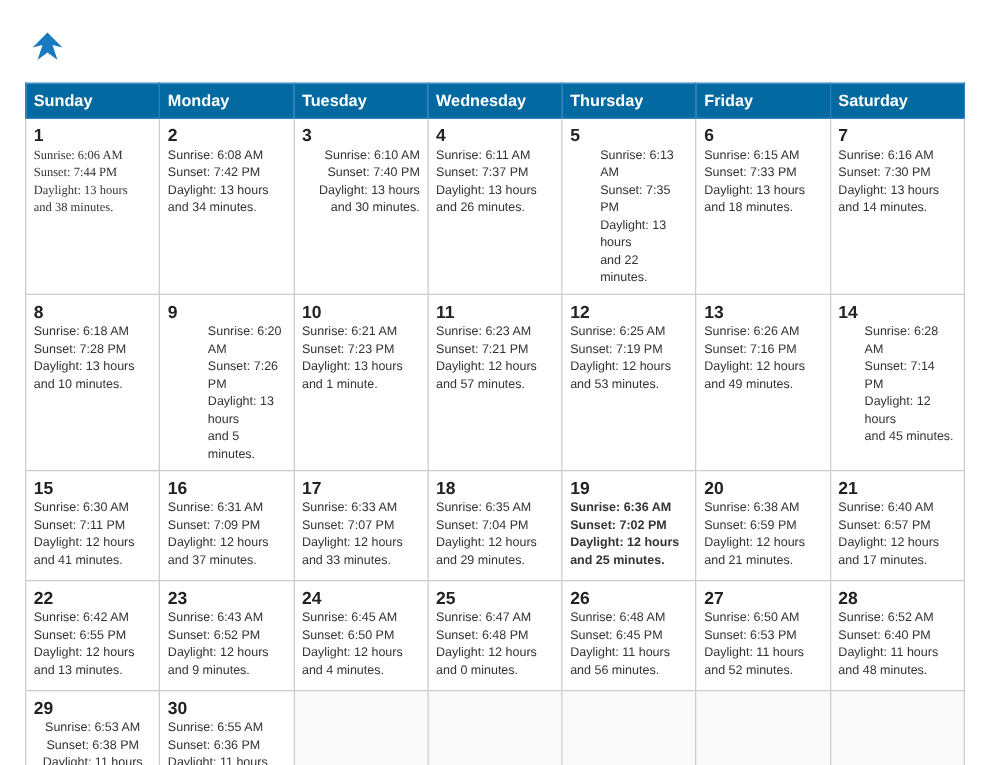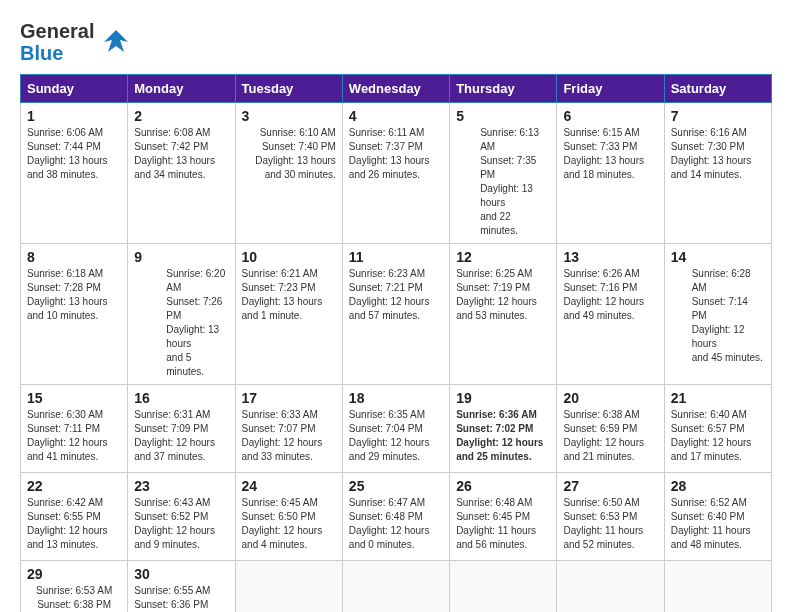--- a/index.html
+++ b/index.html
@@ -31,21 +31,21 @@
     }
     .location {
       font-size: 16px;
       color: #444;
     }
     table {
       width: 100%;
       border-collapse: collapse;
     }
     thead tr th {
-      background-color: #4c1d95;
+      background-color: #0369a1;
       color: #fff;
       font-size: 13px;
       font-weight: bold;
       padding: 6px 6px;
       text-align: left;
       border: 1px solid #2e7dbf;
     }
     tbody tr td {
       border: 1px solid #ccc;
       vertical-align: top;
@@ -71,23 +71,20 @@
       color: #333;
       line-height: 1.4;
     }
   </style>
 </head>
 <body>
 
 <div class="header">
   <div class="logo">
     <div style="display:flex; align-items:center; gap:4px;">
-      <div style="font-size:20px; font-weight:bold; color:#333; line-height:1.1;">
-        General<br><span style="color:#1a7abf;">Blue</span>
-      </div>
       <svg width="36" height="36" viewBox="0 0 36 36">
         <polygon points="18,6 30,18 22,16 26,28 18,22 10,28 14,16 6,18" fill="#1a7abf"></polygon>
       </svg>
     </div>
   </div>
   <div class="title-block">
     <div class="month-title"></div>
     <div class="location"></div>
   </div>
 </div>
@@ -101,21 +98,21 @@
         <th>Wednesday</th>
         <th>Thursday</th>
         <th>Friday</th>
         <th>Saturday</th>
       </tr>
   </thead>
   <tbody id="calendar-body">
       <tr>
         <td>
           <span class="day-number">1</span>
-          <div class="day-info" style="white-space: pre-line;">Sunrise: 6:06 AM
+          <div class="day-info" style="white-space: pre-line; font-family: Liberation Serif, serif;">Sunrise: 6:06 AM
 Sunset: 7:44 PM
 Daylight: 13 hours
 and 38 minutes.</div>
         </td>
         <td>
           <span class="day-number">2</span>
           <div class="day-info" style="white-space: pre-line;">Sunrise: 6:08 AM
 Sunset: 7:42 PM
 Daylight: 13 hours
 and 34 minutes.</div>

